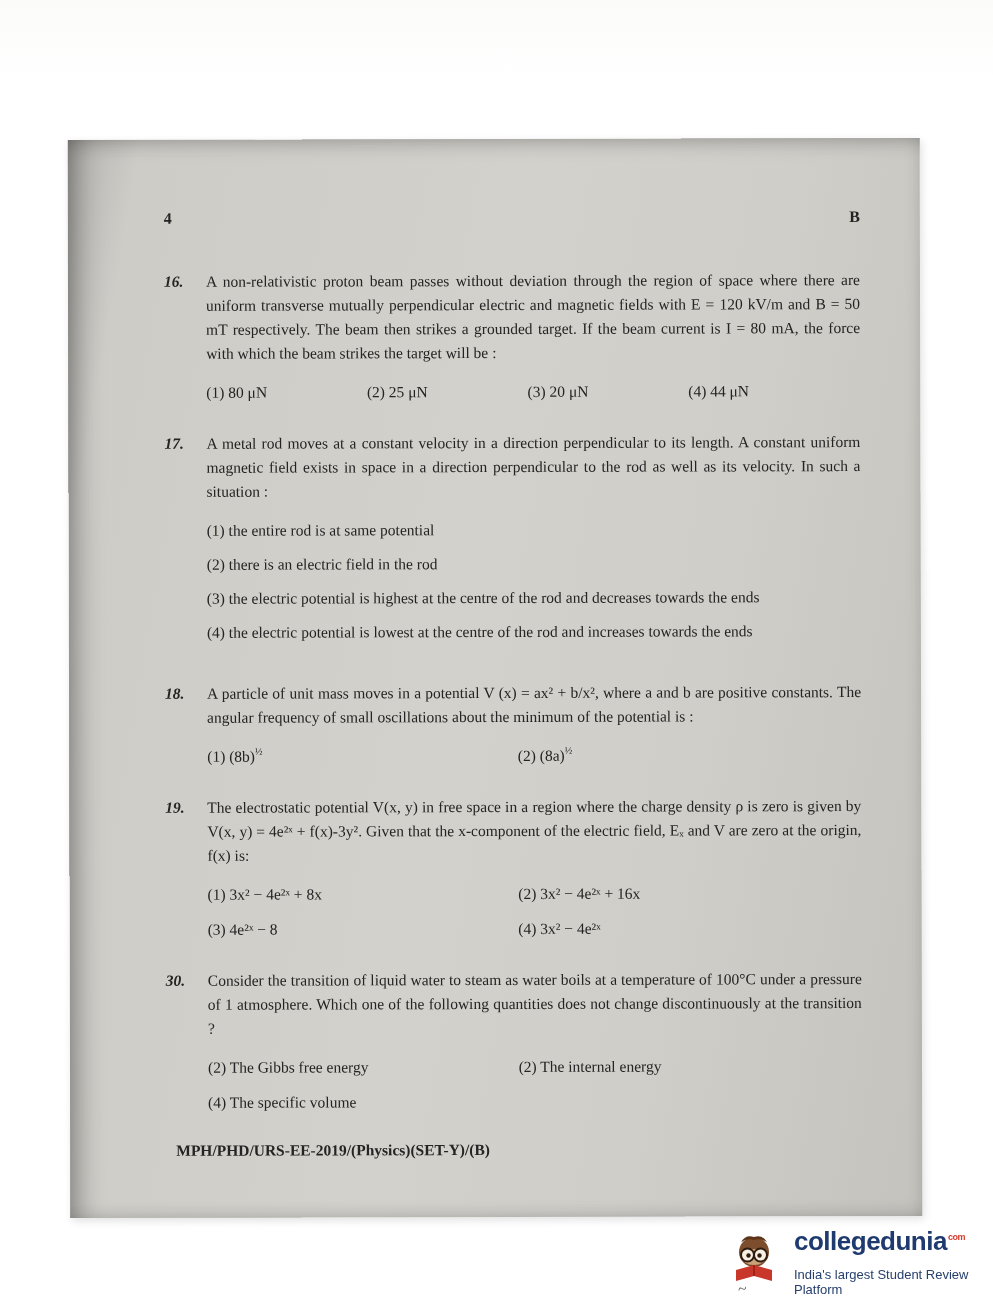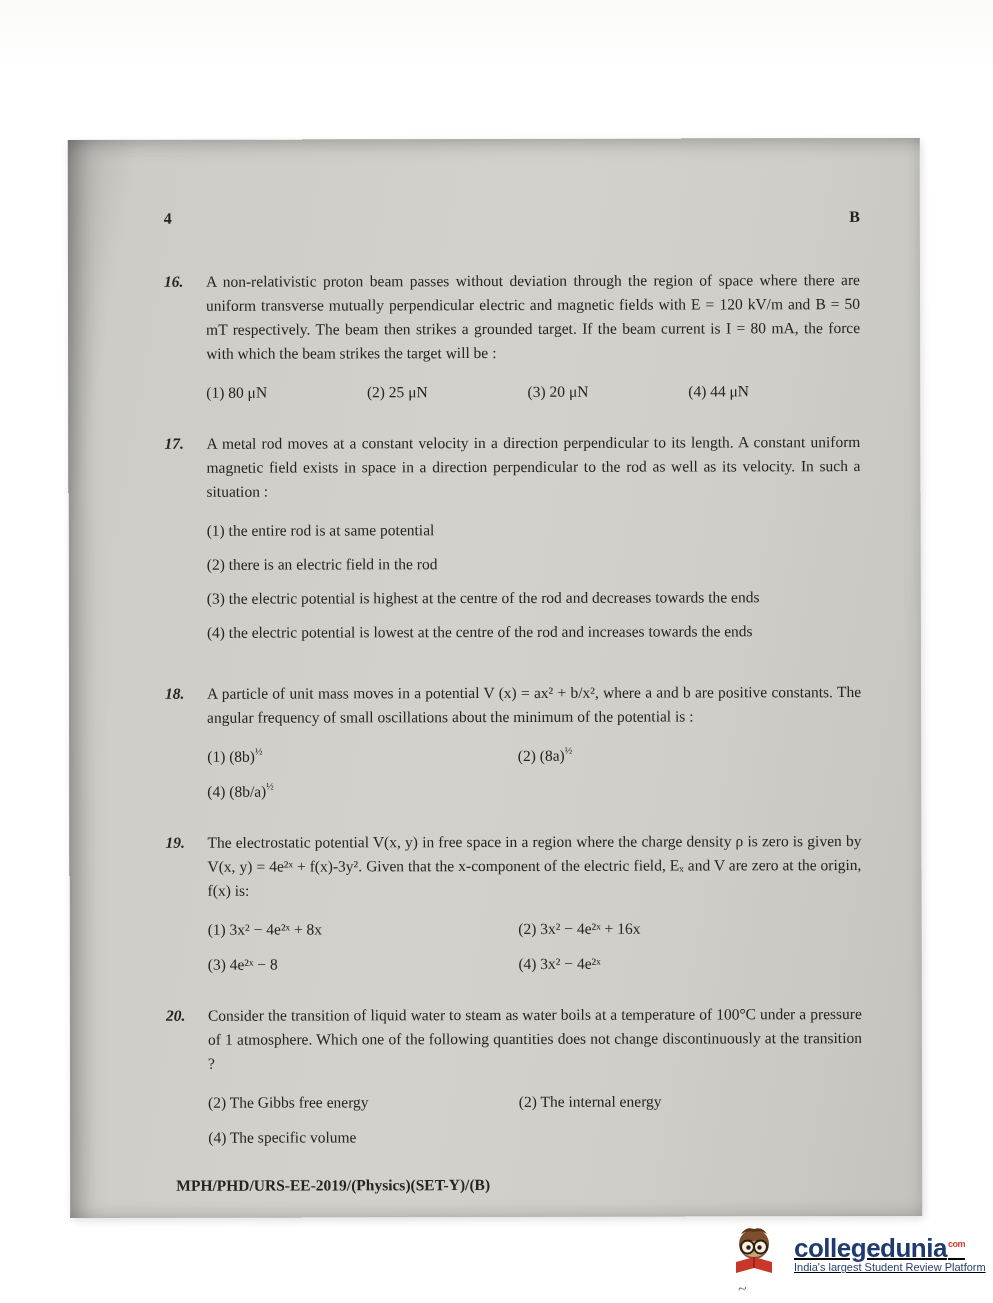--- a/index.html
+++ b/index.html
@@ -31,25 +31,25 @@
   .qnum{font-weight:bold;flex:0 0 42px;font-size:15.5px;line-height:24px;font-style:italic;}
   .qbody{flex:1;min-width:0;}
   .qtext{margin:0;font-size:15.5px;line-height:24px;text-align:justify;}
   .opts{margin-top:15px;font-size:15.5px;line-height:24px;}
   .opts-row{display:flex;justify-content:space-between;width:83%;}
   .opts-stack .opt{display:block;margin-bottom:10px;}
   .opts-grid{display:grid;grid-template-columns:47.5% 52.5%;row-gap:11px;}
   sup.exp{font-size:10px;line-height:0;position:relative;top:-1px;}
   .footer-code{font-weight:bold;font-size:15.5px;margin-top:14px;padding-left:10px;}
   
-  .logo{position:absolute;left:728px;top:1224px;display:flex;align-items:center;gap:8px;text-decoration:underline;}
+  .logo{position:absolute;left:728px;top:1224px;display:flex;align-items:center;gap:8px;}
   .logo-text{display:flex;flex-direction:column;font-family:"Liberation Sans","DejaVu Sans",sans-serif;}
   .brand{font-size:26px;font-weight:bold;color:#1e3a6e;letter-spacing:-0.5px;line-height:26px;}
   .brand .tld{color:#d43a2a;font-size:9px;vertical-align:super;font-weight:bold;margin-left:1px;}
-  .tagline{font-size:11px;color:#27406e;margin-top:1px;}
+  .tagline{font-size:13px;color:#27406e;margin-top:13px;}
   .scan-mark{position:absolute;left:738px;top:1280px;color:#5a5a5a;font-size:16px;transform:rotate(-8deg);}
 </style>
 </head>
 <body>
 
 <div class="stage">
 
   <div class="paper">
     <div class="content">
 
@@ -84,40 +84,39 @@
         </div>
       </div>
 
       <div class="q">
         <div class="qnum">18.</div>
         <div class="qbody">
           <p class="qtext">A particle of unit mass moves in a potential V (x) = ax² + b/x², where a and b are positive constants. The angular frequency of small oscillations about the minimum of the potential is :</p>
           <div class="opts opts-grid">
             <span class="opt"><span>(1)  (8b)</span><sup class="exp">½</sup></span>
             <span class="opt"><span>(2)  (8a)</span><sup class="exp">½</sup></span>
-            <span class="opt"><span>(4)  (8b/a)</span><sup class="exp">½</sup></span>
           </div>
         </div>
       </div>
 
       <div class="q">
         <div class="qnum">19.</div>
         <div class="qbody">
           <p class="qtext">The electrostatic potential V(x, y) in free space in a region where the charge density ρ is zero is given by V(x, y) = 4e²ˣ + f(x)-3y². Given that the x-component of the electric field, Eₓ and V are zero at the origin, f(x) is:</p>
           <div class="opts opts-grid">
             <span class="opt">(1)  3x² − 4e²ˣ + 8x</span>
             <span class="opt">(2)  3x² − 4e²ˣ + 16x</span>
             <span class="opt">(3)  4e²ˣ − 8</span>
             <span class="opt">(4)  3x² − 4e²ˣ</span>
           </div>
         </div>
       </div>
 
       <div class="q">
-        <div class="qnum">20.</div>
+        <div class="qnum">30.</div>
         <div class="qbody">
           <p class="qtext">Consider the transition of liquid water to steam as water boils at a temperature of 100°C under a pressure of 1 atmosphere. Which one of the following quantities does not change discontinuously at the transition ?</p>
           <div class="opts opts-grid">
             <span class="opt">(2)  The Gibbs free energy</span>
             <span class="opt">(2)  The internal energy</span>
             <span class="opt">(4)  The specific volume</span>
           </div>
         </div>
       </div>
 

